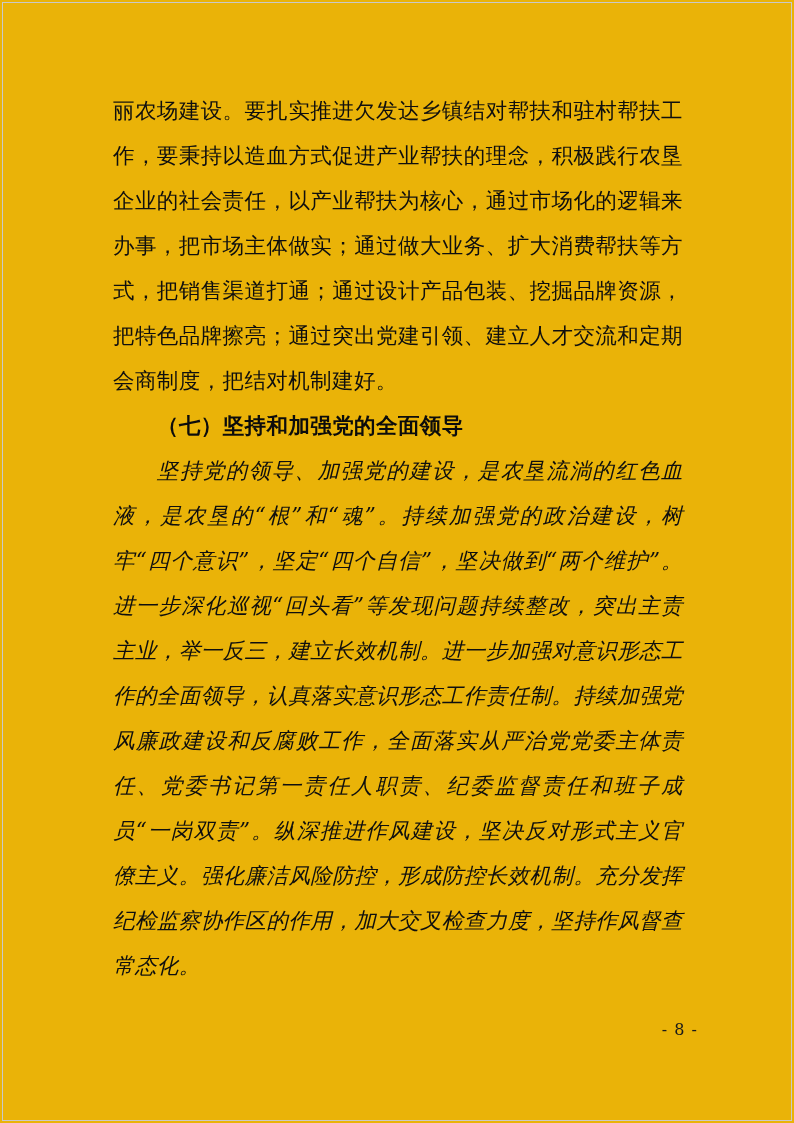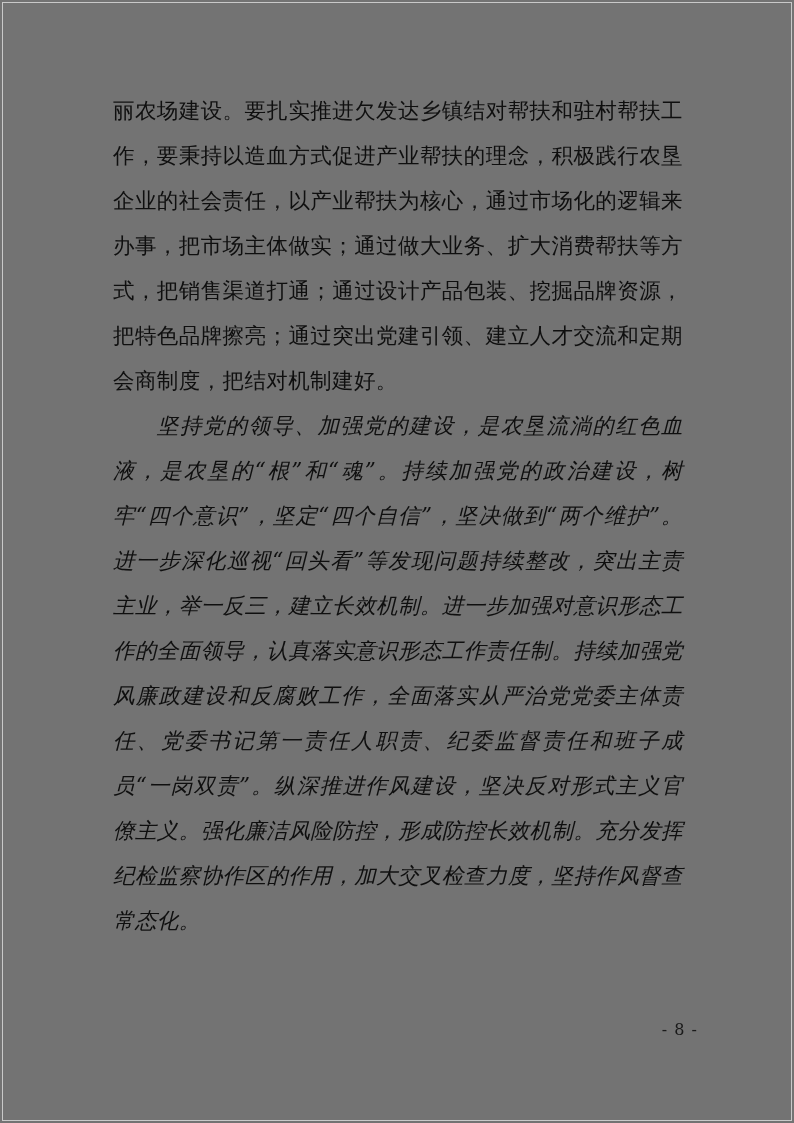--- a/index.html
+++ b/index.html
@@ -14,21 +14,21 @@
     font-family: "DejaVu Serif", "Liberation Serif", serif;
     color: #111111;
     overflow: hidden;
   }
   .page {
     position: absolute;
     left: 0;
     top: 0;
     width: 794px;
     height: 1123px;
-    background: #737373;
+    background: #eab308;
     box-sizing: border-box;
   }
   .page-border {
     position: absolute;
     left: 2px;
     top: 2px;
     right: 2px;
     bottom: 2px;
     border: 1px solid #c9c9c9;
     pointer-events: none;
@@ -75,17 +75,18 @@
   }
 </style>
 </head>
 <body>
 
 <div class="page">
   <div class="page-border"></div>
 
   <div class="content">
     <p class="para">丽农场建设。要扎实推进欠发达乡镇结对帮扶和驻村帮扶工作，要秉持以造血方式促进产业帮扶的理念，积极践行农垦企业的社会责任，以产业帮扶为核心，通过市场化的逻辑来办事，把市场主体做实；通过做大业务、扩大消费帮扶等方式，把销售渠道打通；通过设计产品包装、挖掘品牌资源，把特色品牌擦亮；通过突出党建引领、建立人才交流和定期会商制度，把结对机制建好。</p>
+    <p class="heading">（七）坚持和加强党的全面领导</p>
     <p class="para indent">坚持党的领导、加强党的建设，是农垦流淌的红色血液，是农垦的“根”和“魂”。持续加强党的政治建设，树牢“四个意识”，坚定“四个自信”，坚决做到“两个维护”。进一步深化巡视“回头看”等发现问题持续整改，突出主责主业，举一反三，建立长效机制。进一步加强对意识形态工作的全面领导，认真落实意识形态工作责任制。持续加强党风廉政建设和反腐败工作，全面落实从严治党党委主体责任、党委书记第一责任人职责、纪委监督责任和班子成员“一岗双责”。纵深推进作风建设，坚决反对形式主义官僚主义。强化廉洁风险防控，形成防控长效机制。充分发挥纪检监察协作区的作用，加大交叉检查力度，坚持作风督查常态化。</p>
   </div>
 
   <div class="page-number">- 8 -</div>
 </div>
 
 </body></html>

